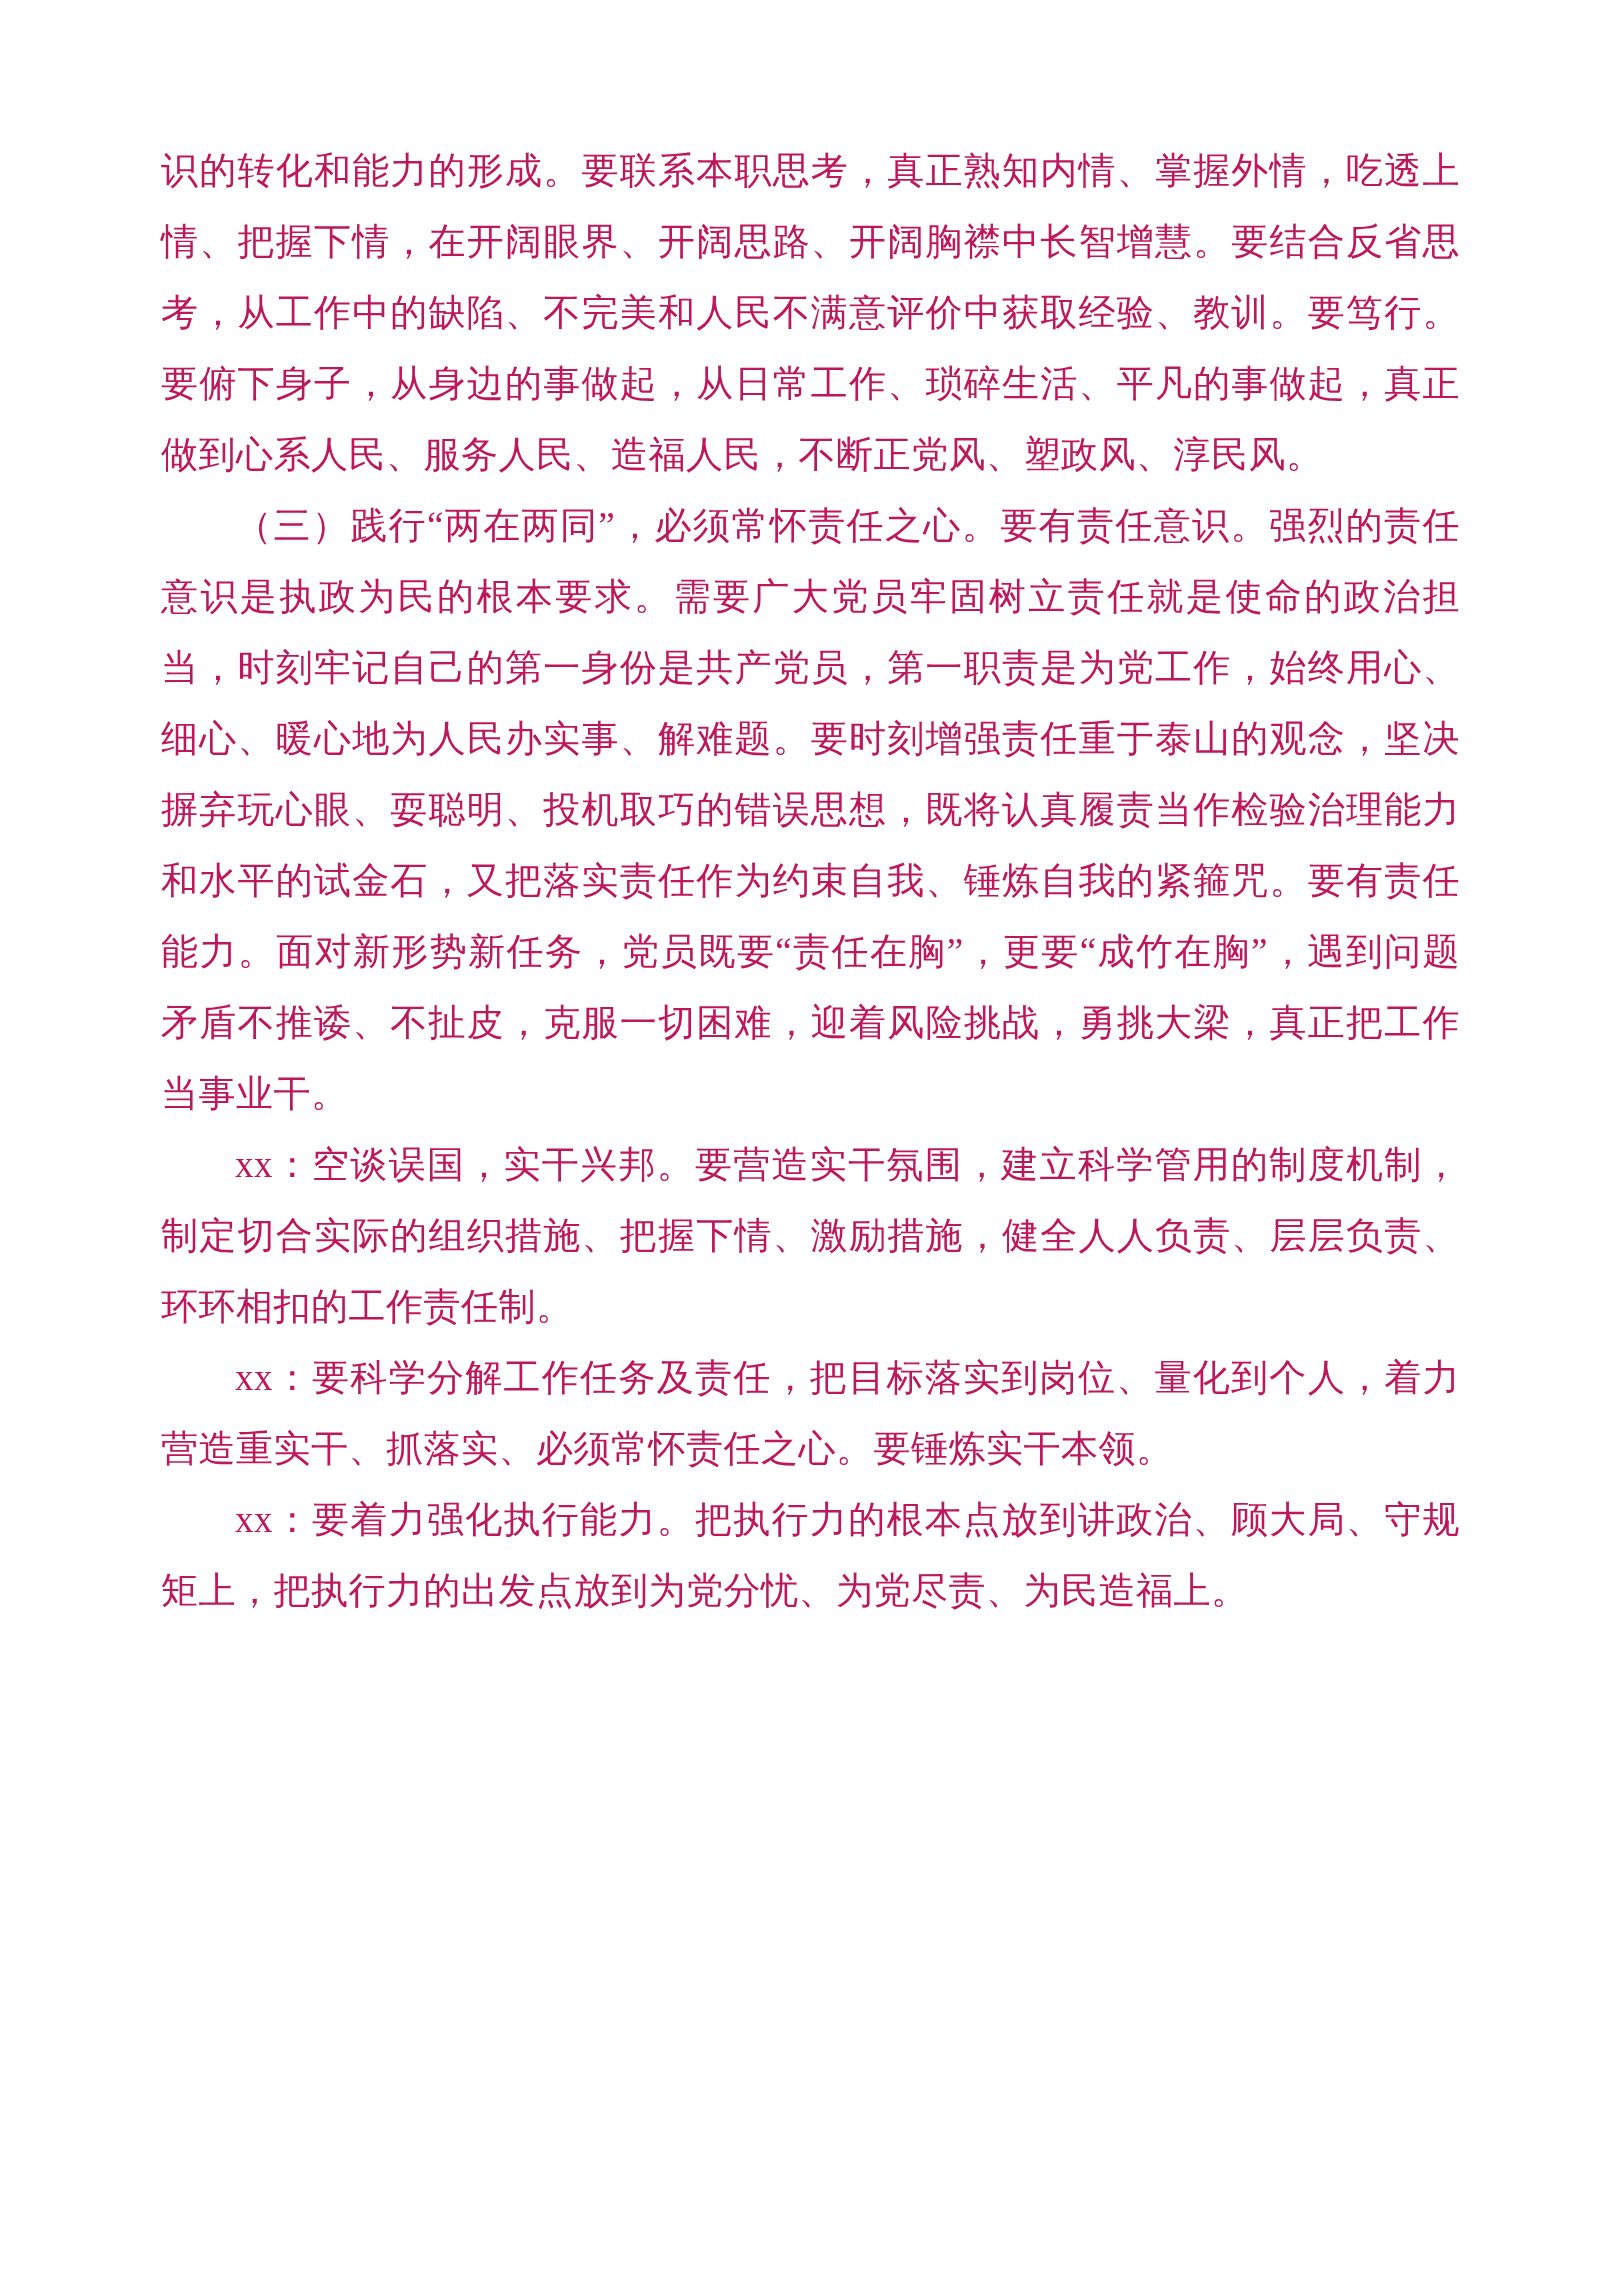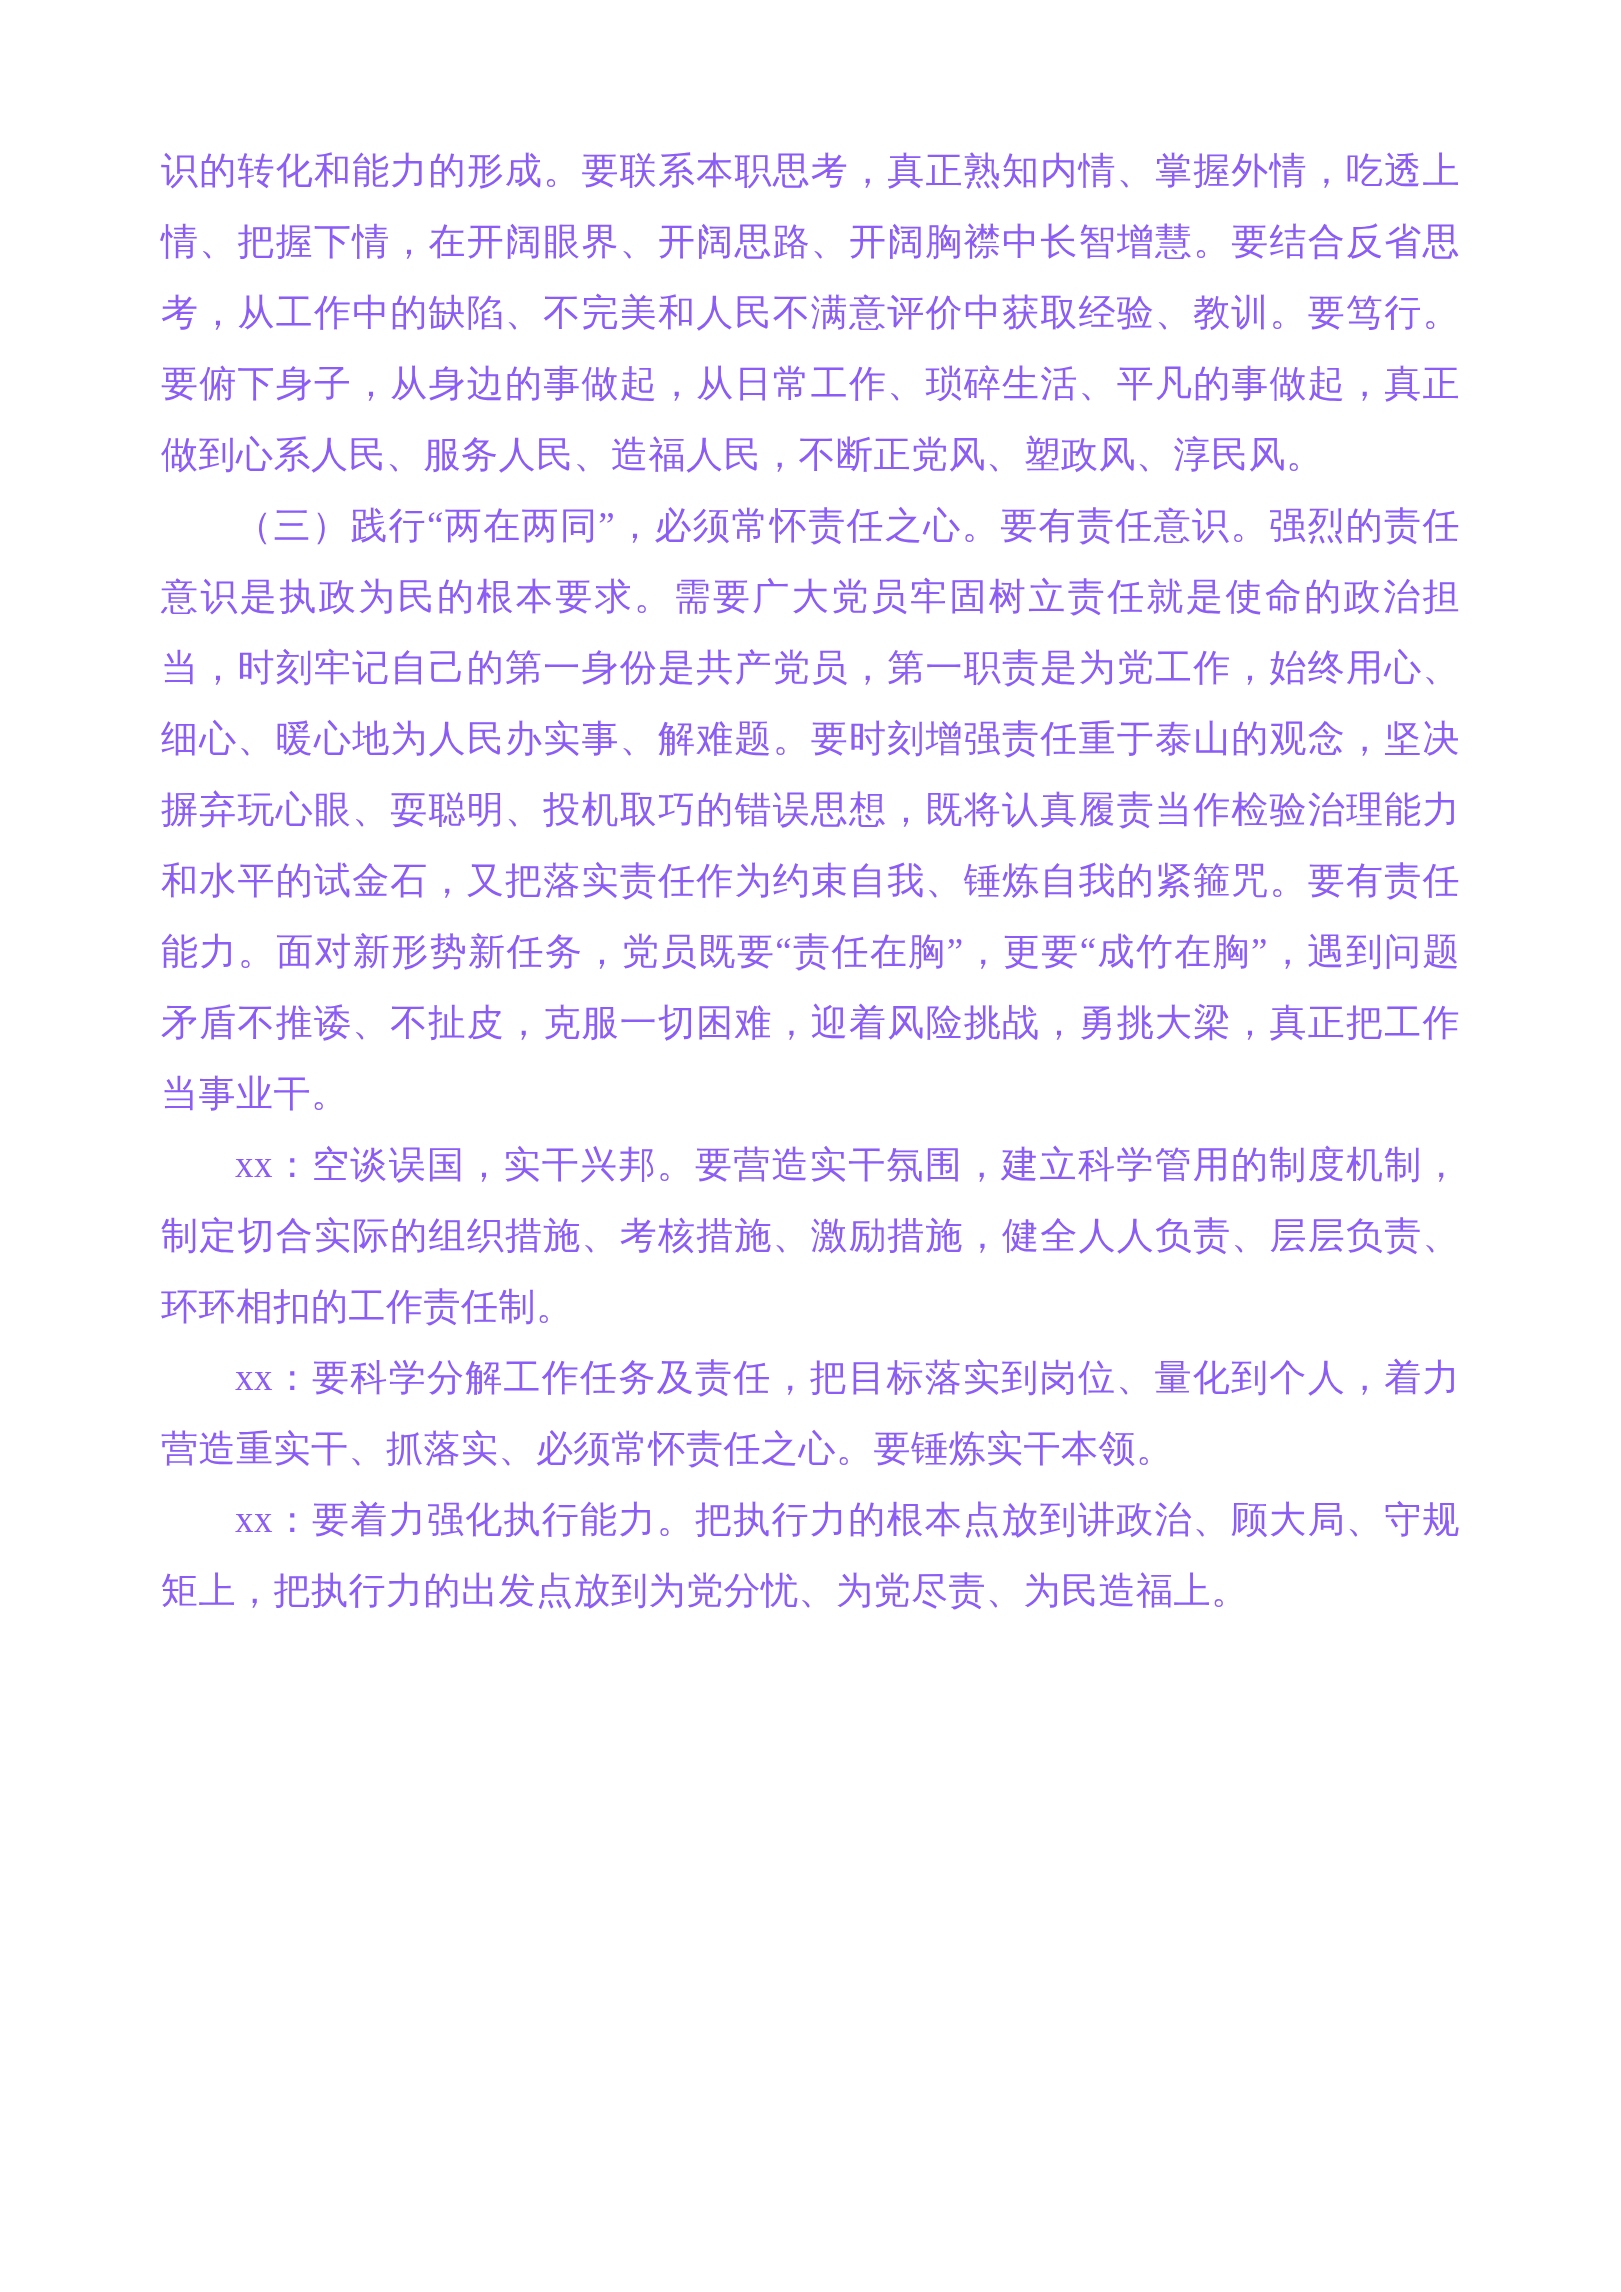--- a/index.html
+++ b/index.html
@@ -8,21 +8,21 @@
     background: #ffffff;
   }
   .page {
     position: relative;
     width: 1621px;
     height: 2293px;
     background: #ffffff;
     box-sizing: border-box;
     padding: 135px 161px 0 161px;
     font-family: "Liberation Serif", "DejaVu Serif", serif;
-    color: #8b5cf6;
+    color: #be185d;
     overflow: hidden;
   }
   .para {
     margin: 0;
     font-size: 37px;
     line-height: 71px;
     text-align: justify;
     text-justify: inter-character;
     letter-spacing: 0.5px;
     word-break: break-all;
@@ -30,17 +30,17 @@
   .para.indent {
     text-indent: 2em;
   }
 </style>
 </head>
 <body>
 
 <div class="page">
   <p class="para">识的转化和能力的形成。要联系本职思考，真正熟知内情、掌握外情，吃透上情、把握下情，在开阔眼界、开阔思路、开阔胸襟中长智增慧。要结合反省思考，从工作中的缺陷、不完美和人民不满意评价中获取经验、教训。要笃行。要俯下身子，从身边的事做起，从日常工作、琐碎生活、平凡的事做起，真正做到心系人民、服务人民、造福人民，不断正党风、塑政风、淳民风。</p>
   <p class="para indent">（三）践行“两在两同”，必须常怀责任之心。要有责任意识。强烈的责任意识是执政为民的根本要求。需要广大党员牢固树立责任就是使命的政治担当，时刻牢记自己的第一身份是共产党员，第一职责是为党工作，始终用心、细心、暖心地为人民办实事、解难题。要时刻增强责任重于泰山的观念，坚决摒弃玩心眼、耍聪明、投机取巧的错误思想，既将认真履责当作检验治理能力和水平的试金石，又把落实责任作为约束自我、锤炼自我的紧箍咒。要有责任能力。面对新形势新任务，党员既要“责任在胸”，更要“成竹在胸”，遇到问题矛盾不推诿、不扯皮，克服一切困难，迎着风险挑战，勇挑大梁，真正把工作当事业干。</p>
-  <p class="para indent">xx：空谈误国，实干兴邦。要营造实干氛围，建立科学管用的制度机制，制定切合实际的组织措施、考核措施、激励措施，健全人人负责、层层负责、环环相扣的工作责任制。</p>
+  <p class="para indent">xx：空谈误国，实干兴邦。要营造实干氛围，建立科学管用的制度机制，制定切合实际的组织措施、把握下情、激励措施，健全人人负责、层层负责、环环相扣的工作责任制。</p>
   <p class="para indent">xx：要科学分解工作任务及责任，把目标落实到岗位、量化到个人，着力营造重实干、抓落实、必须常怀责任之心。要锤炼实干本领。</p>
   <p class="para indent">xx：要着力强化执行能力。把执行力的根本点放到讲政治、顾大局、守规矩上，把执行力的出发点放到为党分忧、为党尽责、为民造福上。</p>
 </div>
 
 
 </body></html>

